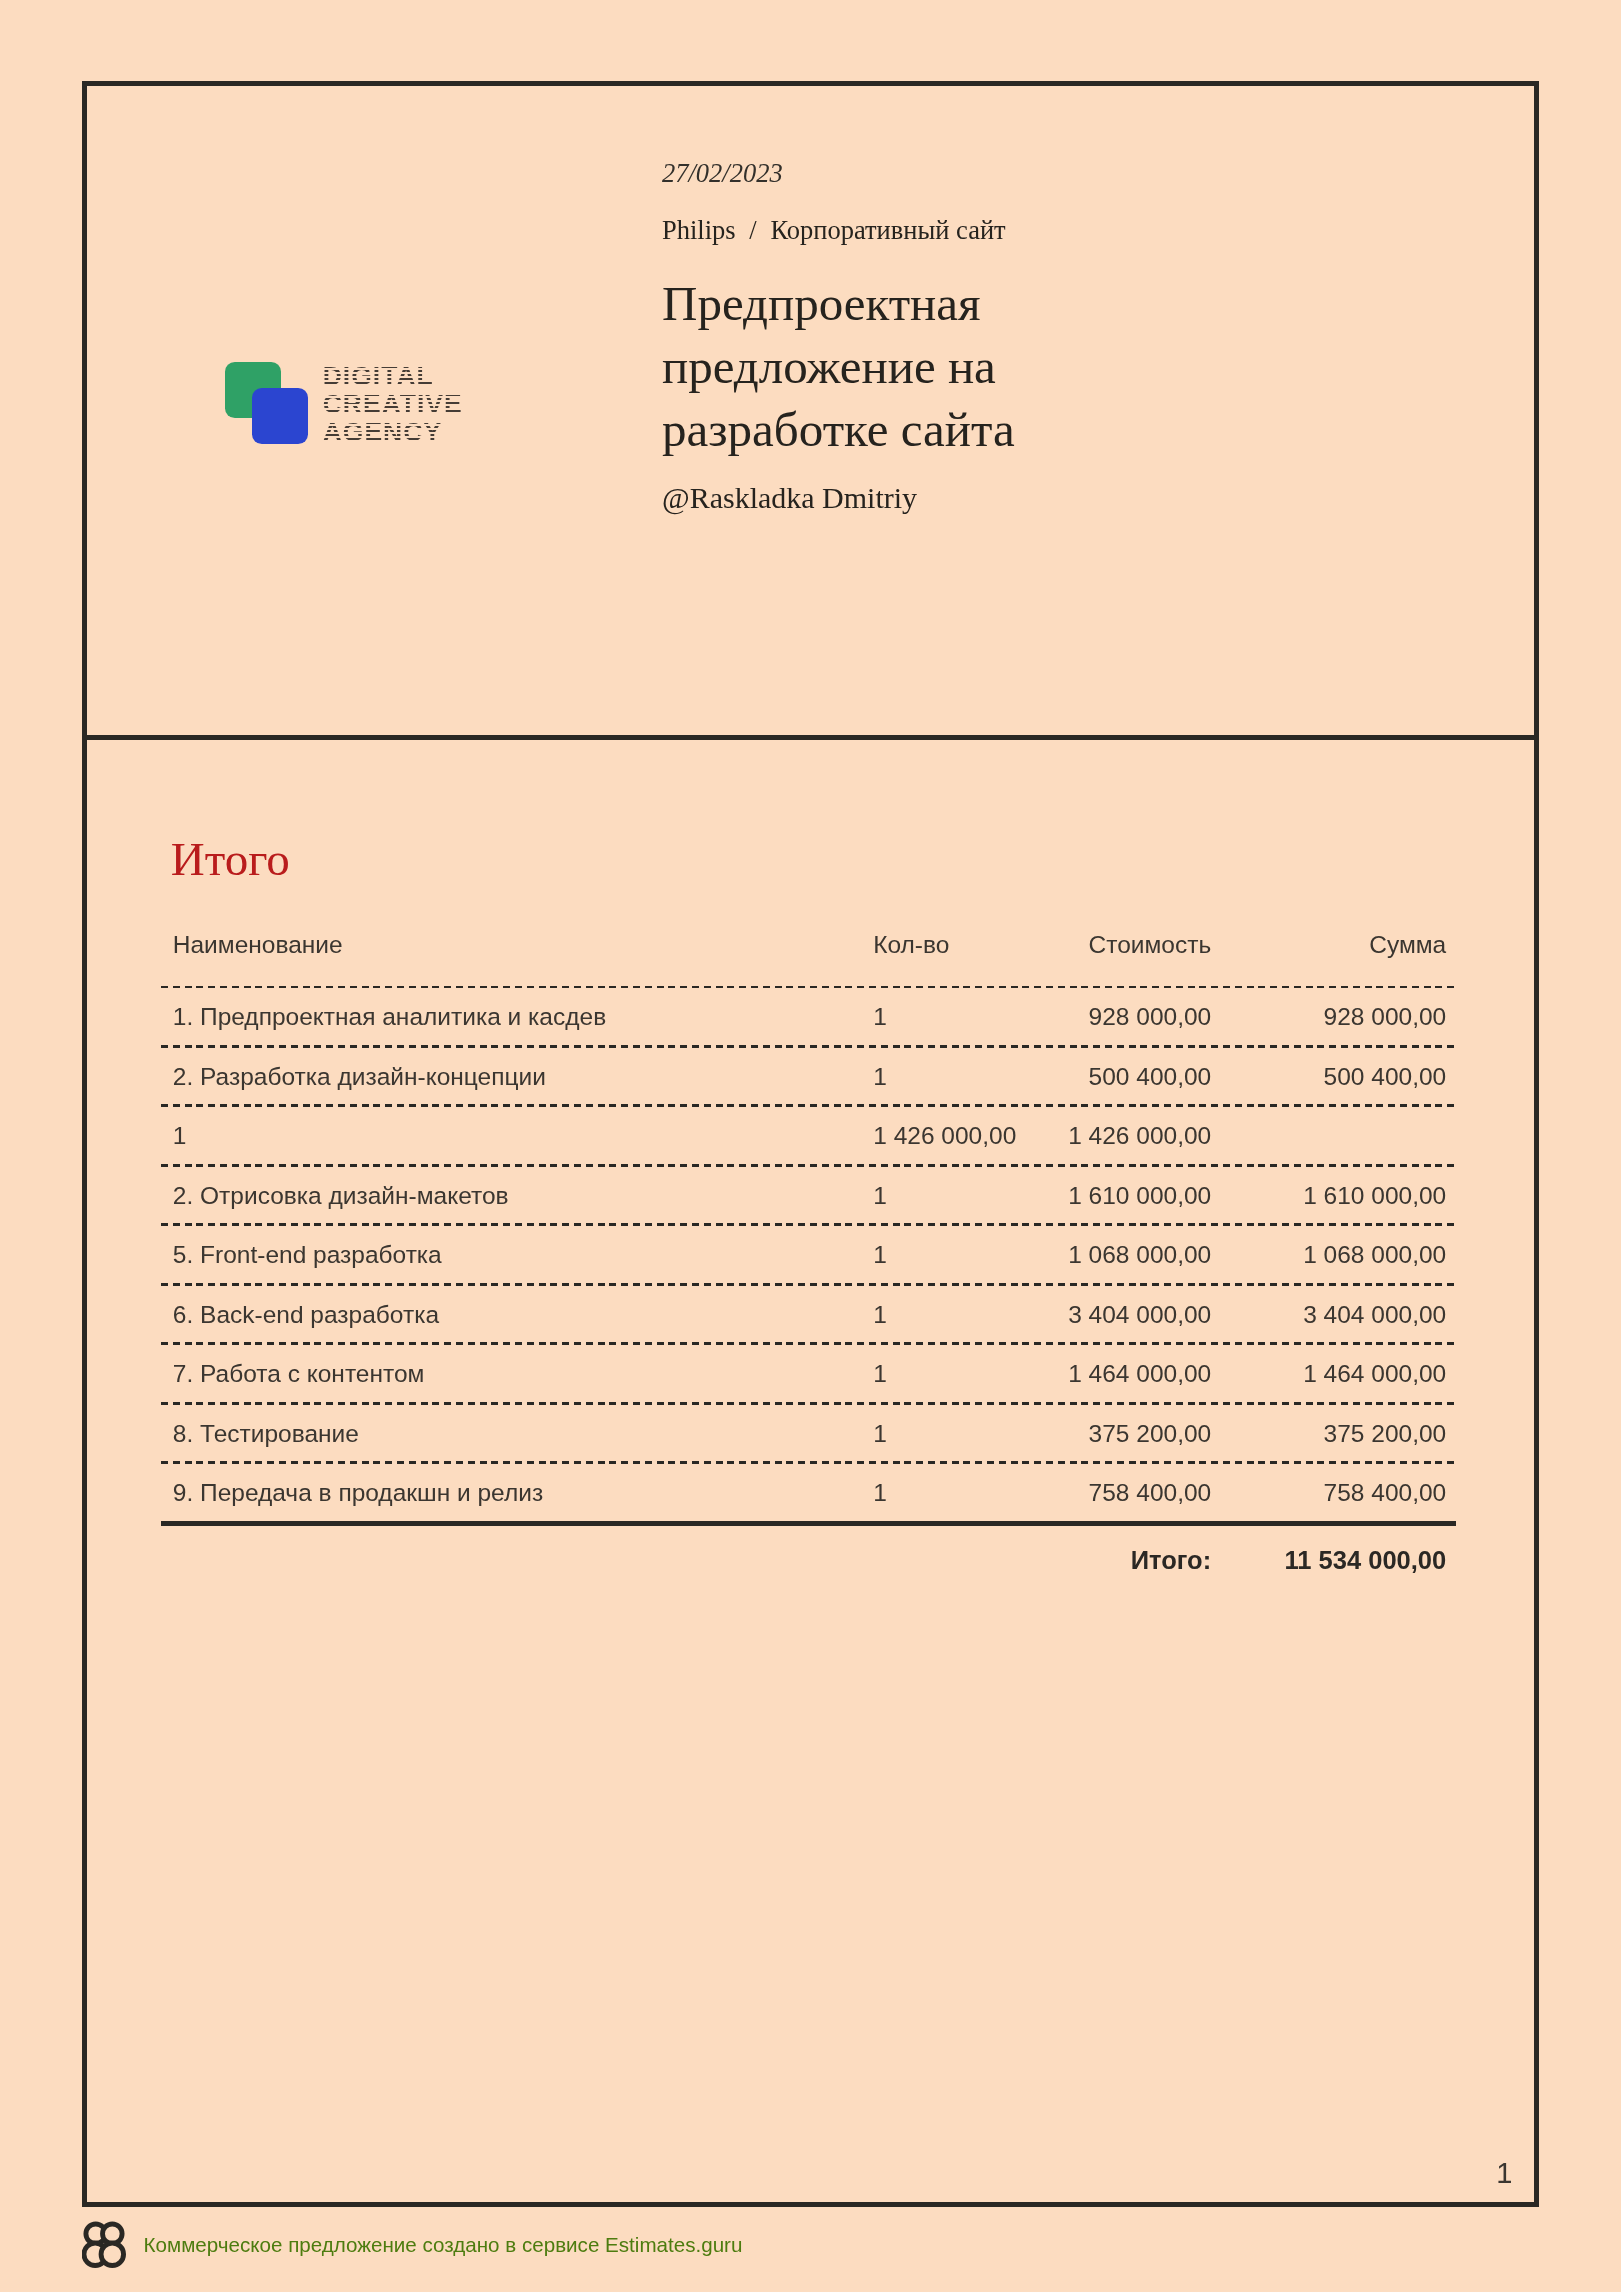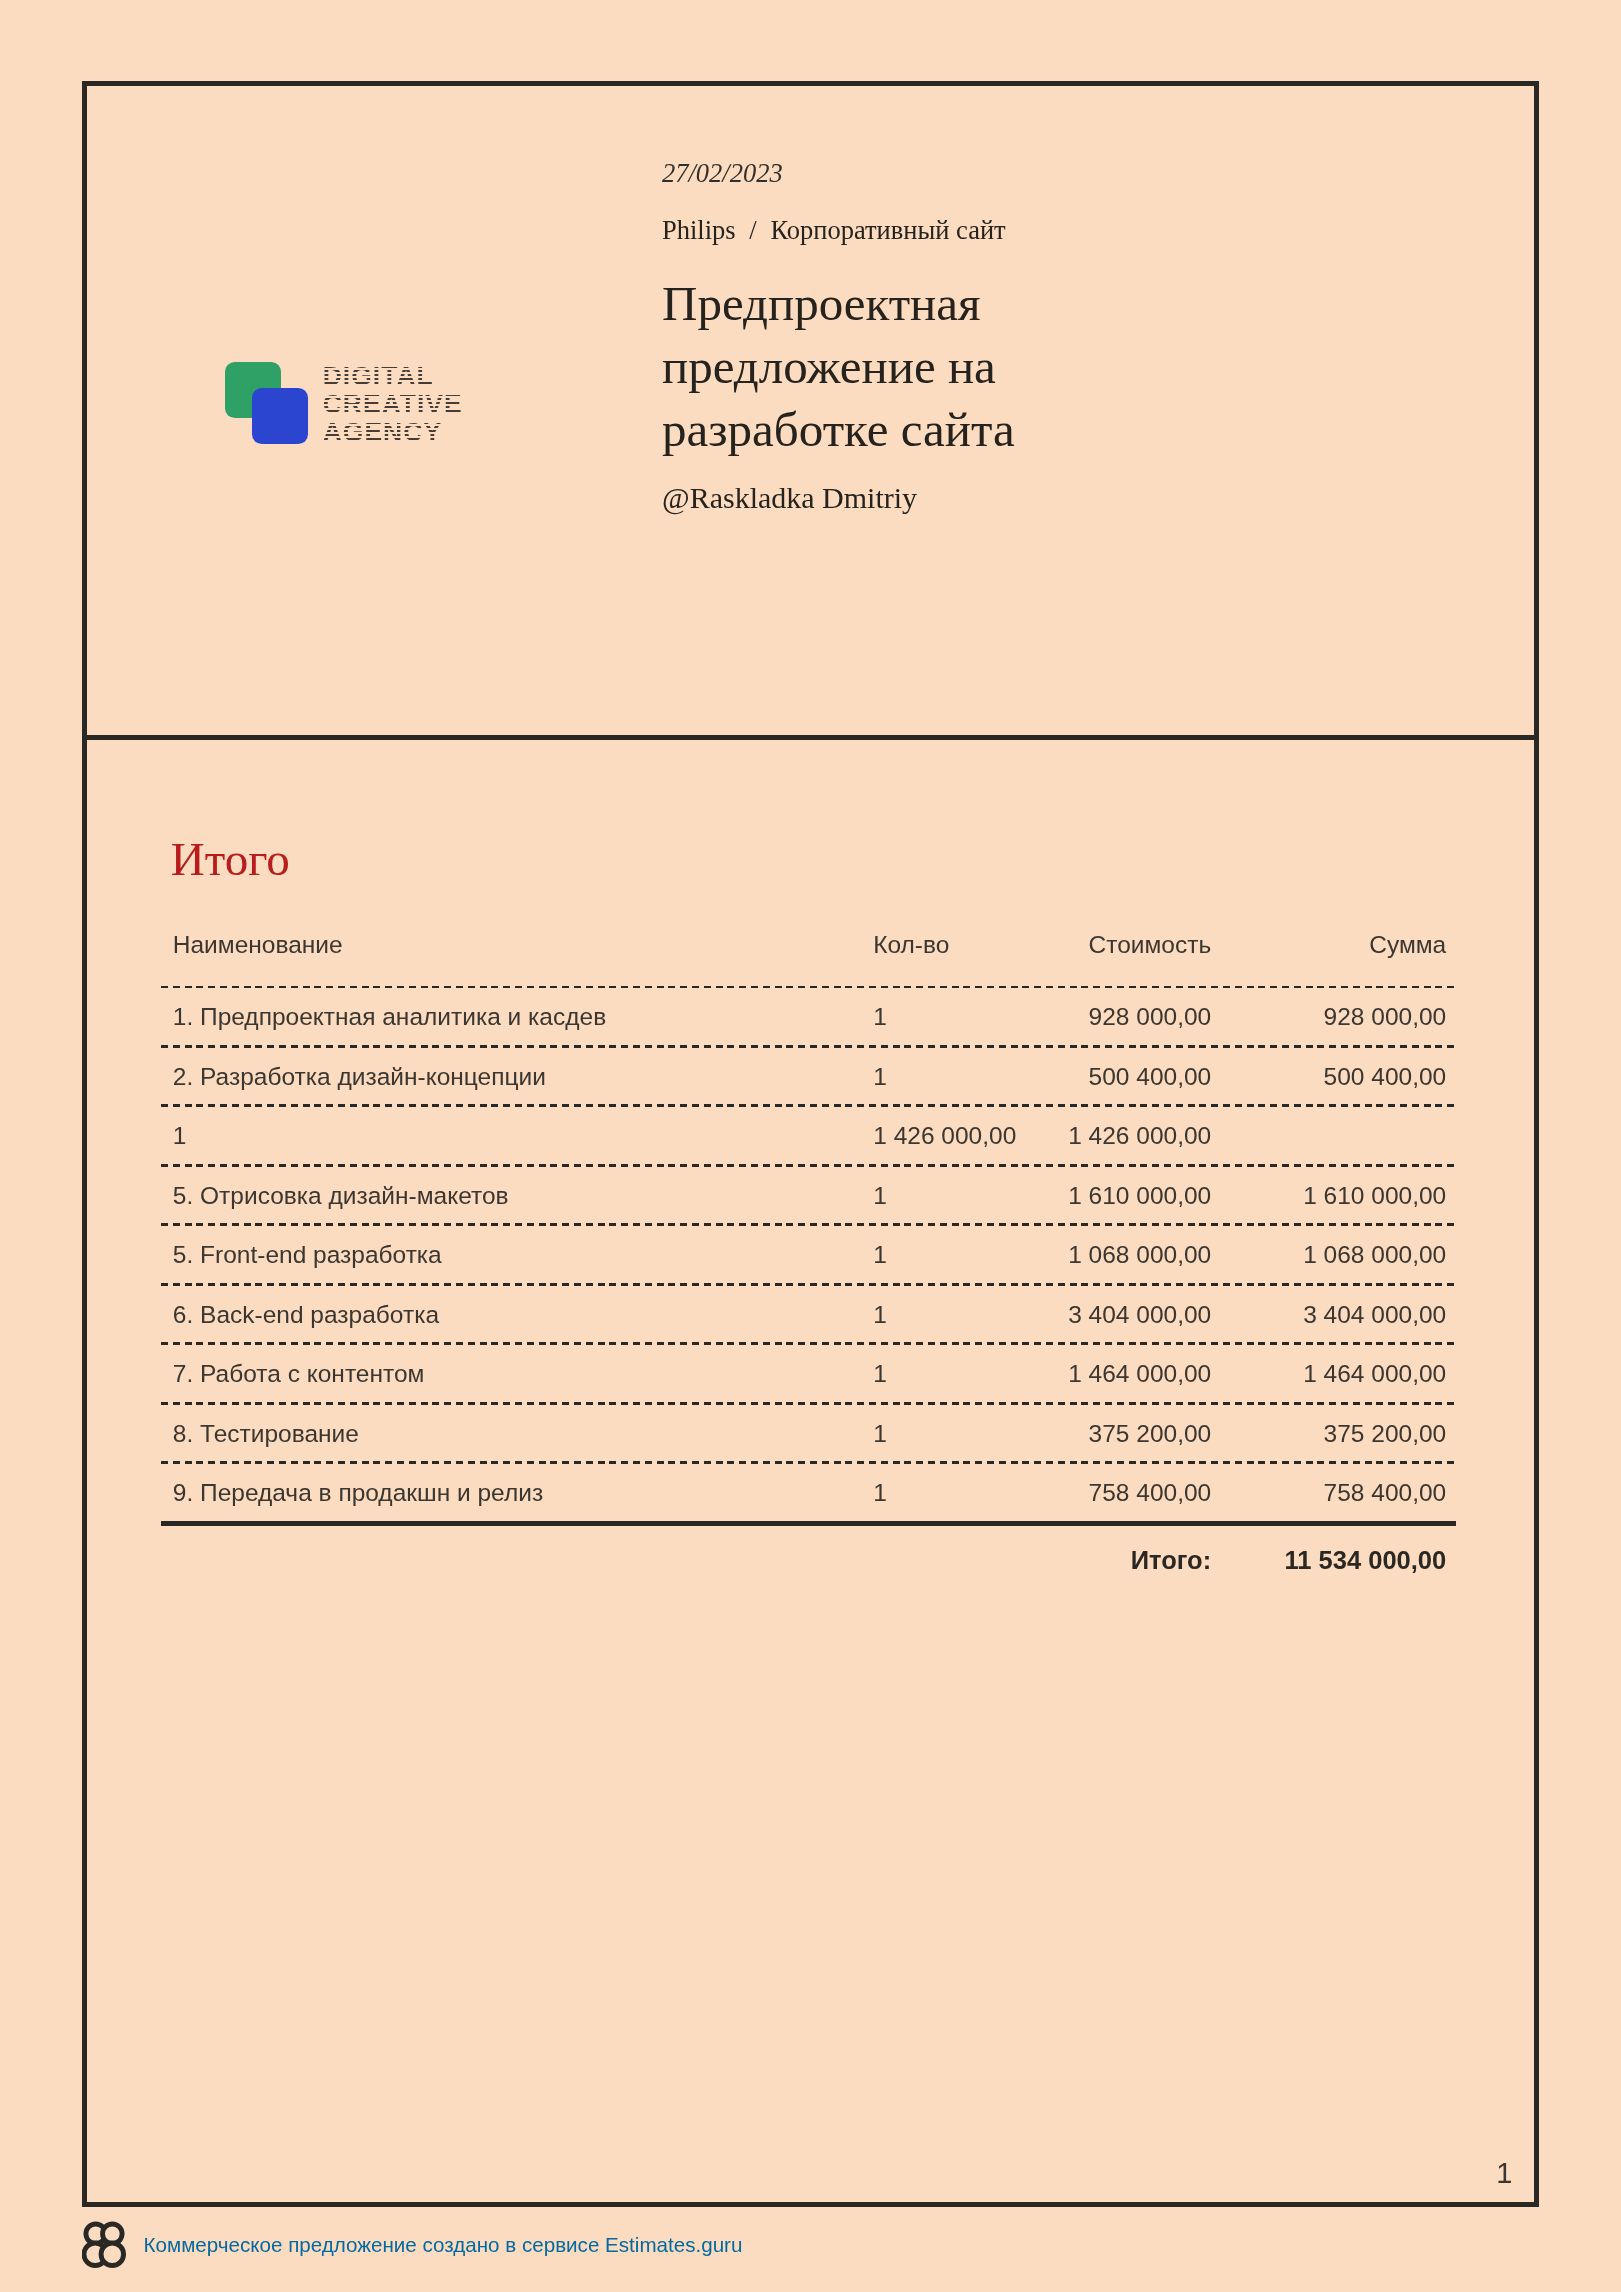--- a/index.html
+++ b/index.html
@@ -79,21 +79,21 @@
   }
   .total-label{text-align:right;}
   .total-value{text-align:right;white-space:nowrap;}
   
   .page-number{
     position:absolute;right:21.6px;bottom:11.8px;font-size:29px;color:#3b3630;
   }
   .page-footer{
     position:absolute;left:82px;top:2221px;display:flex;align-items:center;gap:17.6px;
   }
-  .footer-text{font-size:20.6px;color:#0369a1;}
+  .footer-text{font-size:20.6px;color:#4d7c0f;}
 </style>
 </head>
 <body>
 
 <div class="frame">
 
   <div class="header-section">
     <div class="brand">
       <div class="brand-marks">
         <div class="sq green"></div>
@@ -147,21 +147,21 @@
             <div class="cell sum">500 400,00</div>
           </div>
           <div class="dotline"></div>
           <div class="trow">
             <div class="cell qty">1</div>
             <div class="cell price">1 426 000,00</div>
             <div class="cell sum">1 426 000,00</div>
           </div>
           <div class="dotline"></div>
           <div class="trow">
-            <div class="cell name">5. Отрисовка дизайн-макетов</div>
+            <div class="cell name">2. Отрисовка дизайн-макетов</div>
             <div class="cell qty">1</div>
             <div class="cell price">1 610 000,00</div>
             <div class="cell sum">1 610 000,00</div>
           </div>
           <div class="dotline"></div>
           <div class="trow">
             <div class="cell name">5. Front-end разработка</div>
             <div class="cell qty">1</div>
             <div class="cell price">1 068 000,00</div>
             <div class="cell sum">1 068 000,00</div>

